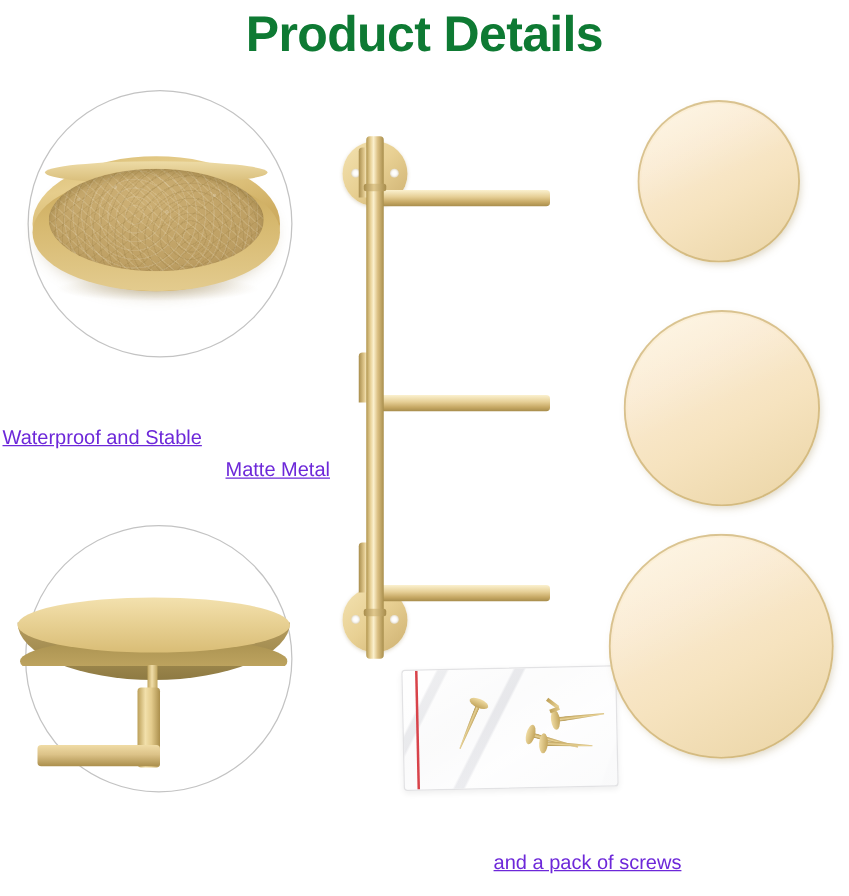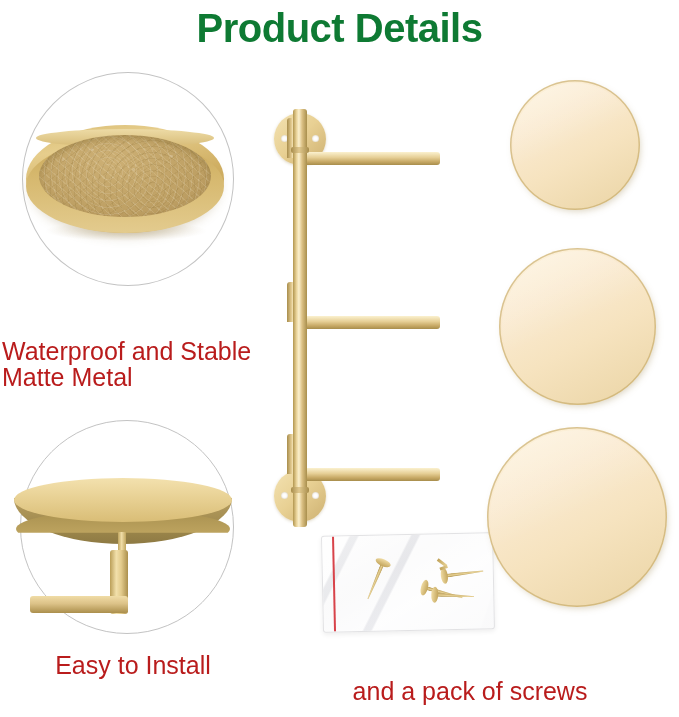--- a/index.html
+++ b/index.html
@@ -29,33 +29,34 @@
     font-weight: bold;
     color: #0e7a33;
     letter-spacing: -0.5px;
     line-height: 52px;
     white-space: nowrap;
   }
 
   
   .caption {
     position: absolute;
-    color: #b91c1c;
-    font-size: 25px;
+    color: #6d28d9;
+    font-size: 16px;
     line-height: 26px;
     text-align: center;
     white-space: pre-line;
+    text-decoration: underline;
   }
   #caption-waterproof {
     left: 2px;
     top: 312px;
     width: 262px;
     text-align: left;
   }
-  #caption-waterproof .line2 { display: block; text-align: left; }
+  #caption-waterproof .line2 { display: block; text-align: right; }
   #caption-install {
     left: 8px;
     top: 652px;
     width: 250px;
   }
   #caption-includes {
     left: 262px;
     top: 652px;
     width: 416px;
   }
@@ -344,21 +345,20 @@
   <div id="circle-install-detail" class="photo-circle"></div>
   <div id="install-photo">
     <div class="disc-edge"></div>
     <div class="disc-under"></div>
     <div class="disc-top"></div>
     <div class="stud"></div>
     <div class="bracket-v"></div>
     <div class="bracket-h"></div>
   </div>
 
-  <div id="caption-install" class="caption">Easy to Install</div>
 
   <div id="stand">
     <div id="plate-top" class="wall-plate">
       <span class="hole left"></span>
       <span class="hole right"></span>
     </div>
     <div id="plate-bottom" class="wall-plate">
       <span class="hole left"></span>
       <span class="hole right"></span>
     </div>

